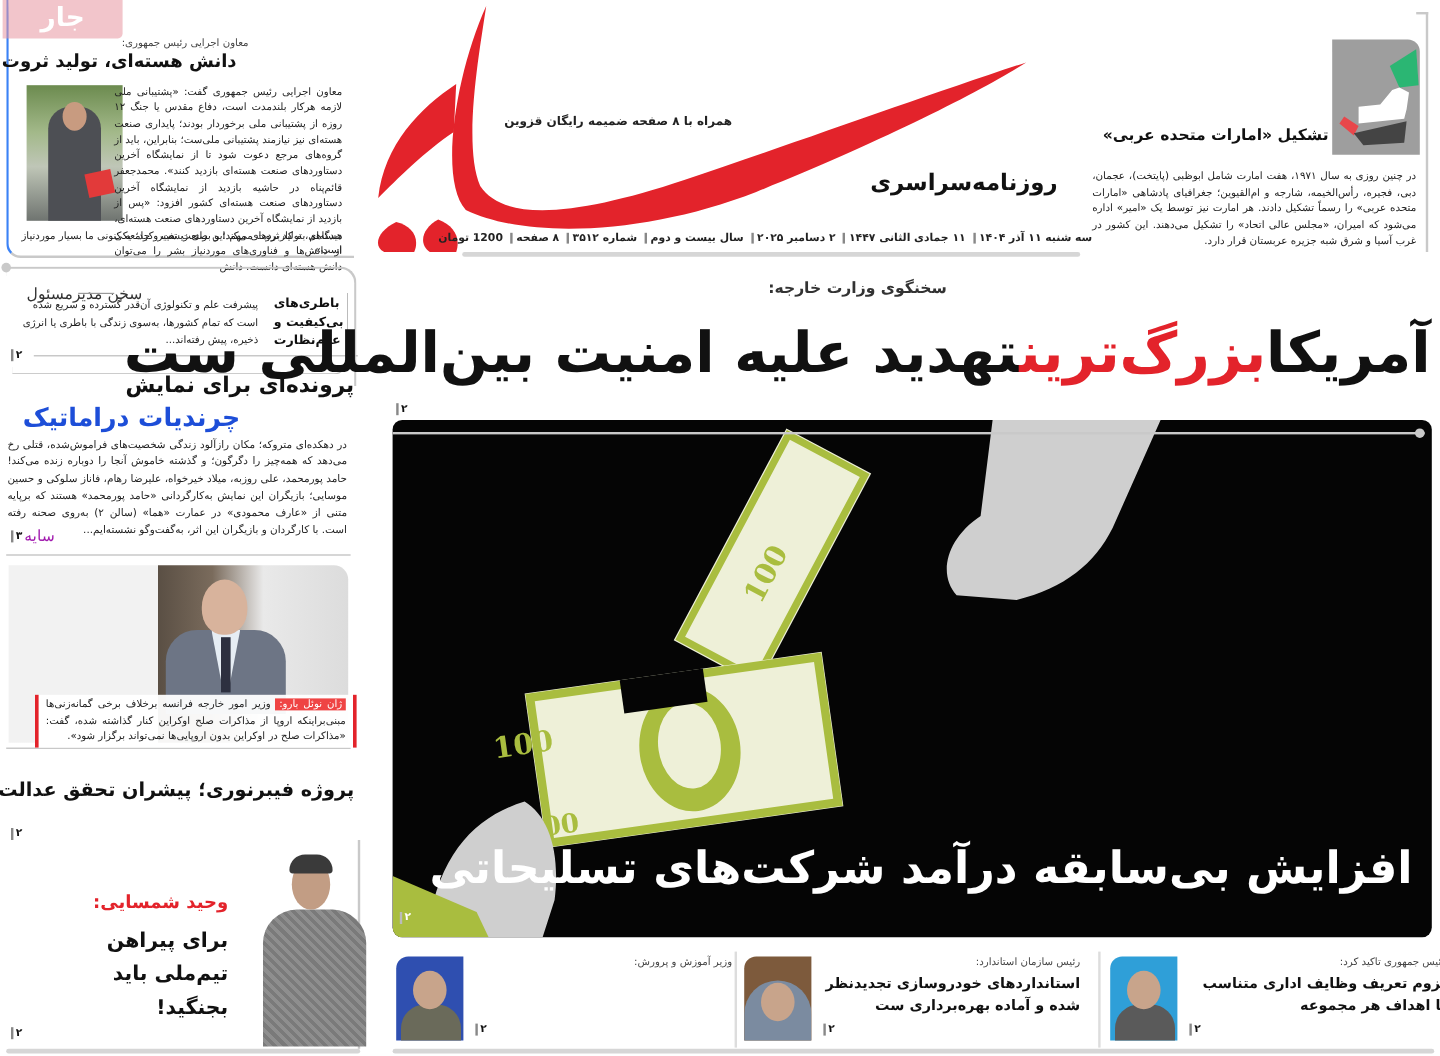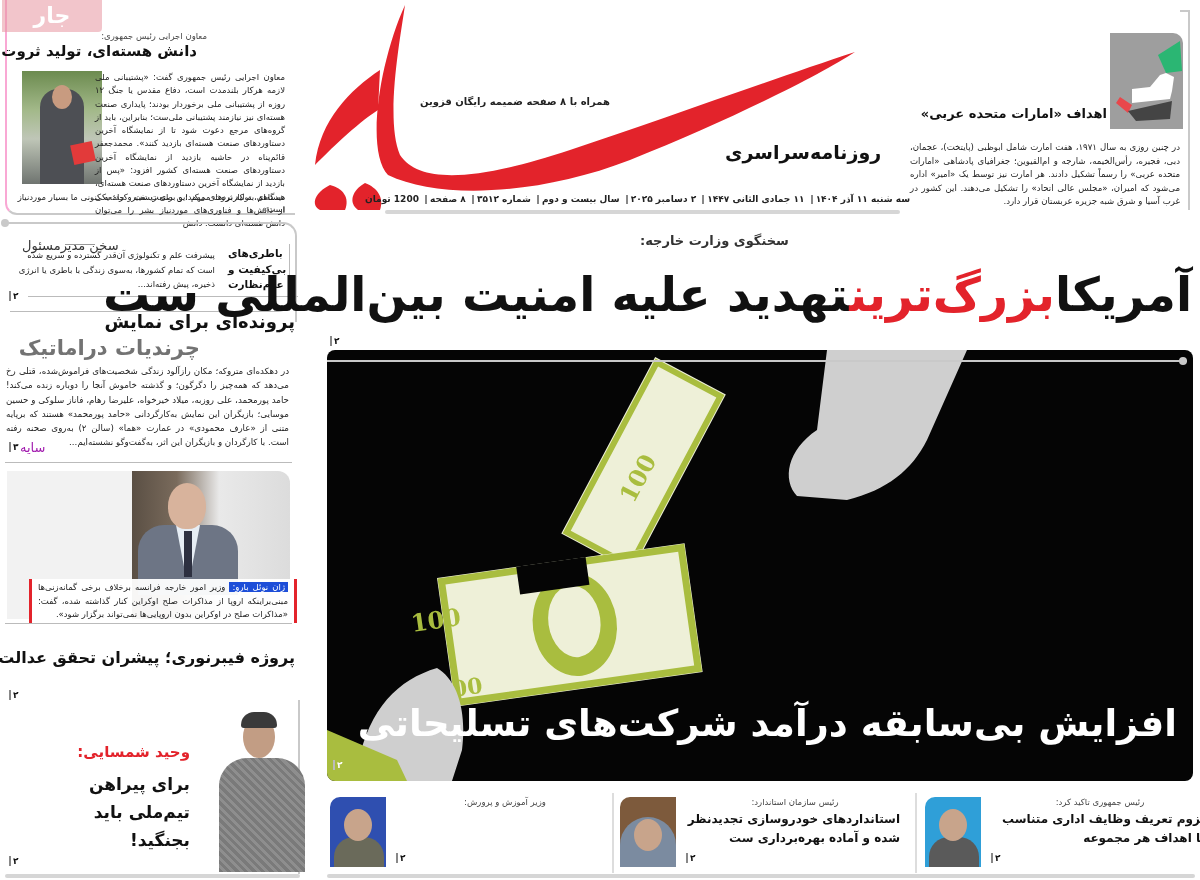--- a/index.html
+++ b/index.html
@@ -18,21 +18,21 @@
   #masthead-rule { left: 385px; top: 210px; width: 515px; height: 4px; border-radius: 2px; background: #d6d6d6; }
 
   
   #uae-box { left: 905px; top: 10px; width: 290px; height: 205px; }
   #uae-border { position: absolute; right: 5px; top: 0; width: 10px; height: 200px; border-right: 2px solid #c9c9c9; border-top: 2px solid #c9c9c9; }
   #uae-map { position: absolute; left: 205px; top: 23px; width: 73px; height: 96px; background: #9e9e9e; border-radius: 0 10px 0 0; }
   #uae-title { position: absolute; right: 88px; top: 96px; font-size: 13px; font-weight: bold; color: #111; white-space: nowrap; }
   #uae-body { position: absolute; right: 15px; top: 131px; width: 270px; font-size: 8.6px; line-height: 13.5px; color: #222; text-align: justify; }
 
   
-  #nuke-box { left: 5px; top: 0; width: 290px; height: 215px; border-left: 2px solid #f9a8d4; border-bottom: 2px solid #c9c9c9; border-radius: 0 0 0 12px; }
+  #nuke-box { left: 5px; top: 0; width: 290px; height: 215px; border-left: 2px solid #3b82f6; border-bottom: 2px solid #c9c9c9; border-radius: 0 0 0 12px; }
   #jar-logo { position: absolute; left: -5px; top: 0; width: 100px; height: 32px; background: rgba(232,150,160,0.55); color: #fff; font-weight: bold; font-size: 22px; text-align: center; line-height: 32px; border-radius: 0 0 4px 0; }
   #nuke-kicker { position: absolute; right: 88px; top: 31px; font-size: 8.5px; color: #444; }
   #nuke-title { position: absolute; right: 98px; top: 42px; font-size: 15px; font-weight: bold; color: #111; white-space: nowrap; }
   #nuke-photo { position: absolute; left: 15px; top: 71px; width: 80px; height: 113px; background: linear-gradient(180deg,#6c8b4f 0%,#a3b98a 35%,#bfc6b7 60%,#6f7470 100%); }
   #nuke-photo .person { position: absolute; left: 18px; top: 18px; width: 44px; height: 95px; background: #4d4f54; border-radius: 18px 18px 0 0; }
   #nuke-photo .head { position: absolute; left: 30px; top: 14px; width: 20px; height: 24px; background: #c89b80; border-radius: 50%; }
   #nuke-photo .folder { position: absolute; left: 50px; top: 72px; width: 22px; height: 20px; background: #e23a3a; transform: rotate(-12deg); }
   #nuke-body { position: absolute; right: 10px; top: 71px; width: 190px; font-size: 8.5px; line-height: 13.3px; color: #222; text-align: justify; }
   #nuke-body-tail { position: absolute; right: 10px; top: 191px; width: 280px; font-size: 8.5px; line-height: 12px; color: #222; text-align: right; }
 
@@ -43,34 +43,34 @@
   #editor-kicker-line { position: absolute; left: 60px; top: 20px; width: 30px; height: 1px; background: #999; }
   #editor-inner { position: absolute; left: 5px; top: 20px; width: 280px; height: 68px; border: 1px solid #bbb; border-left: none; border-top: none; border-radius: 0 0 12px 0; }
   #editor-title { position: absolute; right: 7px; top: 22px; width: 60px; font-size: 10.5px; font-weight: bold; line-height: 15.5px; color: #111; text-align: left; }
   #editor-body { position: absolute; right: 80px; top: 24px; width: 200px; font-size: 8.5px; line-height: 14.5px; color: #222; text-align: right; }
   .pagenum { font-size: 9px; font-weight: bold; color: #111; display: inline-flex; align-items: center; gap: 2px; }
   .pagenum::after { content: ""; display: inline-block; width: 2px; height: 10px; background: #888; }
   #editor-page { left: 9px; top: 291px; }
   #editor-page-line { left: 28px; top: 296px; width: 270px; height: 1px; background: #bbb; }
 
   #drama-title1 { right: 905px; top: 311px; font-size: 18px; font-weight: bold; color: #111; white-space: nowrap; }
-  #drama-title2 { right: 1000px; top: 336px; font-size: 21px; font-weight: bold; color: #737373; white-space: nowrap; }
+  #drama-title2 { right: 1000px; top: 336px; font-size: 21px; font-weight: bold; color: #1d4ed8; white-space: nowrap; }
   #drama-body { left: 6px; top: 364px; width: 283px; font-size: 8.7px; line-height: 14.3px; color: #222; text-align: justify; }
   #drama-page { left: 9px; top: 442px; }
   #saye-mini { left: 20px; top: 440px; font-size: 13px; color: #a21caf; font-weight: normal; }
 
   #photo-box { left: 5px; top: 462px; width: 287px; height: 162px; border-top: 1px solid #bbb; border-bottom: 1px solid #bbb; }
   #photo-bg { position: absolute; left: 2px; top: 8px; width: 283px; height: 148px; background: linear-gradient(90deg,#f2f2f2 0%,#f2f2f2 44%,#5a4f44 44%,#7a6b5c 60%,#e9e9e9 75%,#dcdcdc 100%); border-radius: 0 12px 0 0; }
   #photo-person { position: absolute; left: 133px; top: 20px; width: 100px; height: 110px; }
   #photo-person .suit { position: absolute; left: 0; top: 42px; width: 100px; height: 70px; background: #6d7585; border-radius: 26px 26px 0 0; }
   #photo-person .shirt { position: absolute; left: 38px; top: 42px; width: 24px; height: 50px; background: #e6edf4; clip-path: polygon(0 0,100% 0,60% 100%,40% 100%); }
   #photo-person .tie { position: absolute; left: 46px; top: 48px; width: 8px; height: 46px; background: #2d3040; }
   #photo-person .head { position: absolute; left: 30px; top: 0; width: 38px; height: 46px; background: #d8b39c; border-radius: 50% 50% 46% 46%; }
   #photo-caption { position: absolute; left: 24px; top: 116px; width: 268px; height: 44px; background: rgba(255,255,255,0.95); border-right: 3px solid #e3232b; border-left: 3px solid #e3232b; padding: 2px 6px; font-size: 8.5px; line-height: 13.5px; color: #222; text-align: justify; }
-  #photo-caption .name { background: #1d4ed8; color: #fff; padding: 0 3px; }
+  #photo-caption .name { background: #ef4444; color: #fff; padding: 0 3px; }
 
   #fiber-title { right: 905px; top: 648px; font-size: 16px; font-weight: bold; color: #111; white-space: nowrap; }
   #fiber-page { left: 9px; top: 690px; }
 
   #coach-box { left: 5px; top: 700px; width: 295px; height: 174px; border-right: 2px solid #c9c9c9; }
   #coach-photo { position: absolute; left: 208px; top: 0; width: 90px; height: 172px; }
   #coach-photo .body { position: absolute; left: 6px; top: 58px; width: 86px; height: 114px; background: repeating-linear-gradient(45deg,#7a7a7a 0 3px,#8e8e8e 3px 6px); border-radius: 28px 28px 0 0; }
   #coach-photo .head { position: absolute; left: 30px; top: 16px; width: 32px; height: 42px; background: #c29d84; border-radius: 50%; }
   #coach-photo .hair { position: absolute; left: 28px; top: 12px; width: 36px; height: 16px; background: #3a3a3a; border-radius: 18px 18px 4px 4px; }
   #coach-kicker { position: absolute; right: 108px; top: 43px; font-size: 15px; font-weight: bold; color: #e3232b; white-space: nowrap; }
@@ -87,21 +87,21 @@
   #hero-rule { position: absolute; left: 0; top: 10px; width: 860px; height: 2px; background: #c9c9c9; }
   #hero-rule-dot { position: absolute; left: 852px; top: 7px; width: 8px; height: 8px; border-radius: 50%; background: #c9c9c9; }
   #hero-art { position: absolute; left: 0; top: 0; }
   #hero-headline { position: absolute; left: 160px; top: 352px; width: 690px; font-size: 37px; font-weight: 900; color: #ffffff; text-align: center; white-space: nowrap; letter-spacing: -1px; }
   #hero-page { position: absolute; left: 6px; top: 410px; color: #fff; }
   #hero-page.pagenum::after { background: #bbb; }
 
   
   .brief { position: absolute; top: 793px; width: 280px; height: 80px; }
   .brief .thumb { position: absolute; left: 0; top: 4px; width: 56px; height: 70px; border-radius: 10px 0 0 0; overflow: hidden; }
-  .brief .kicker { position: absolute; right: 0; top: 4px; width: 210px; font-size: 8.5px; color: #444; text-align: center; }
+  .brief .kicker { position: absolute; right: 0; top: 4px; width: 210px; font-size: 8.5px; color: #444; text-align: right; }
   .brief .title { position: absolute; right: 0; top: 17px; width: 215px; font-size: 12px; line-height: 19px; font-weight: bold; color: #111; text-align: right; }
   .brief .pg { position: absolute; left: 66px; top: 60px; }
   #brief-1 { left: 925px; }
   #brief-2 { left: 620px; }
   #brief-3 { left: 330px; }
   .divider-v { position: absolute; top: 793px; width: 2px; height: 80px; background: #ddd; }
   #bottom-rule-main { left: 327px; top: 874px; width: 868px; height: 4px; background: #d6d6d6; border-radius: 2px; }
 
   .thumb-face { position: absolute; left: 14px; top: 12px; width: 28px; height: 32px; border-radius: 50%; background: #c8a48b; }
   .thumb-body { position: absolute; left: 4px; top: 40px; width: 50px; height: 40px; border-radius: 20px 20px 0 0; }
@@ -134,21 +134,21 @@
 <div id="uae-box" class="abs">
   <div id="uae-border"></div>
   <div id="uae-map">
     <svg width="73" height="96" viewBox="0 0 73 96">
       <polygon points="48,22 70,8 72,38 56,40" fill="#2bb673"></polygon>
       <polygon points="10,64 22,72 18,80 6,70" fill="#e8474b"></polygon>
       <polygon points="22,56 40,54 50,42 56,40 64,44 62,58 60,66 22,70" fill="#ffffff"></polygon>
       <polygon points="18,78 62,68 60,86 26,88" fill="#444444"></polygon>
     </svg>
   </div>
-  <div id="uae-title">اهداف «امارات متحده عربی»</div>
+  <div id="uae-title">تشکیل «امارات متحده عربی»</div>
   <div id="uae-body">در چنین روزی به سال ۱۹۷۱، هفت امارت شامل ابوظبی (پایتخت)، عجمان، دبی، فجیره، رأس‌الخیمه، شارجه و ام‌القیوین؛ جغرافیای پادشاهی «امارات متحده عربی» را رسماً تشکیل دادند. هر امارت نیز توسط یک «امیر» اداره می‌شود که امیران، «مجلس عالی اتحاد» را تشکیل می‌دهند. این کشور در غرب آسیا و شرق شبه جزیره عربستان قرار دارد.</div>
 </div>
 
 <div id="nuke-box" class="abs">
   <div id="jar-logo">جار</div>
   <div id="nuke-kicker">معاون اجرایی رئیس جمهوری:</div>
   <div id="nuke-title">دانش هسته‌ای، تولید ثروت می‌کند</div>
   <div id="nuke-photo">
     <div class="person"></div>
       <div class="head"></div>

